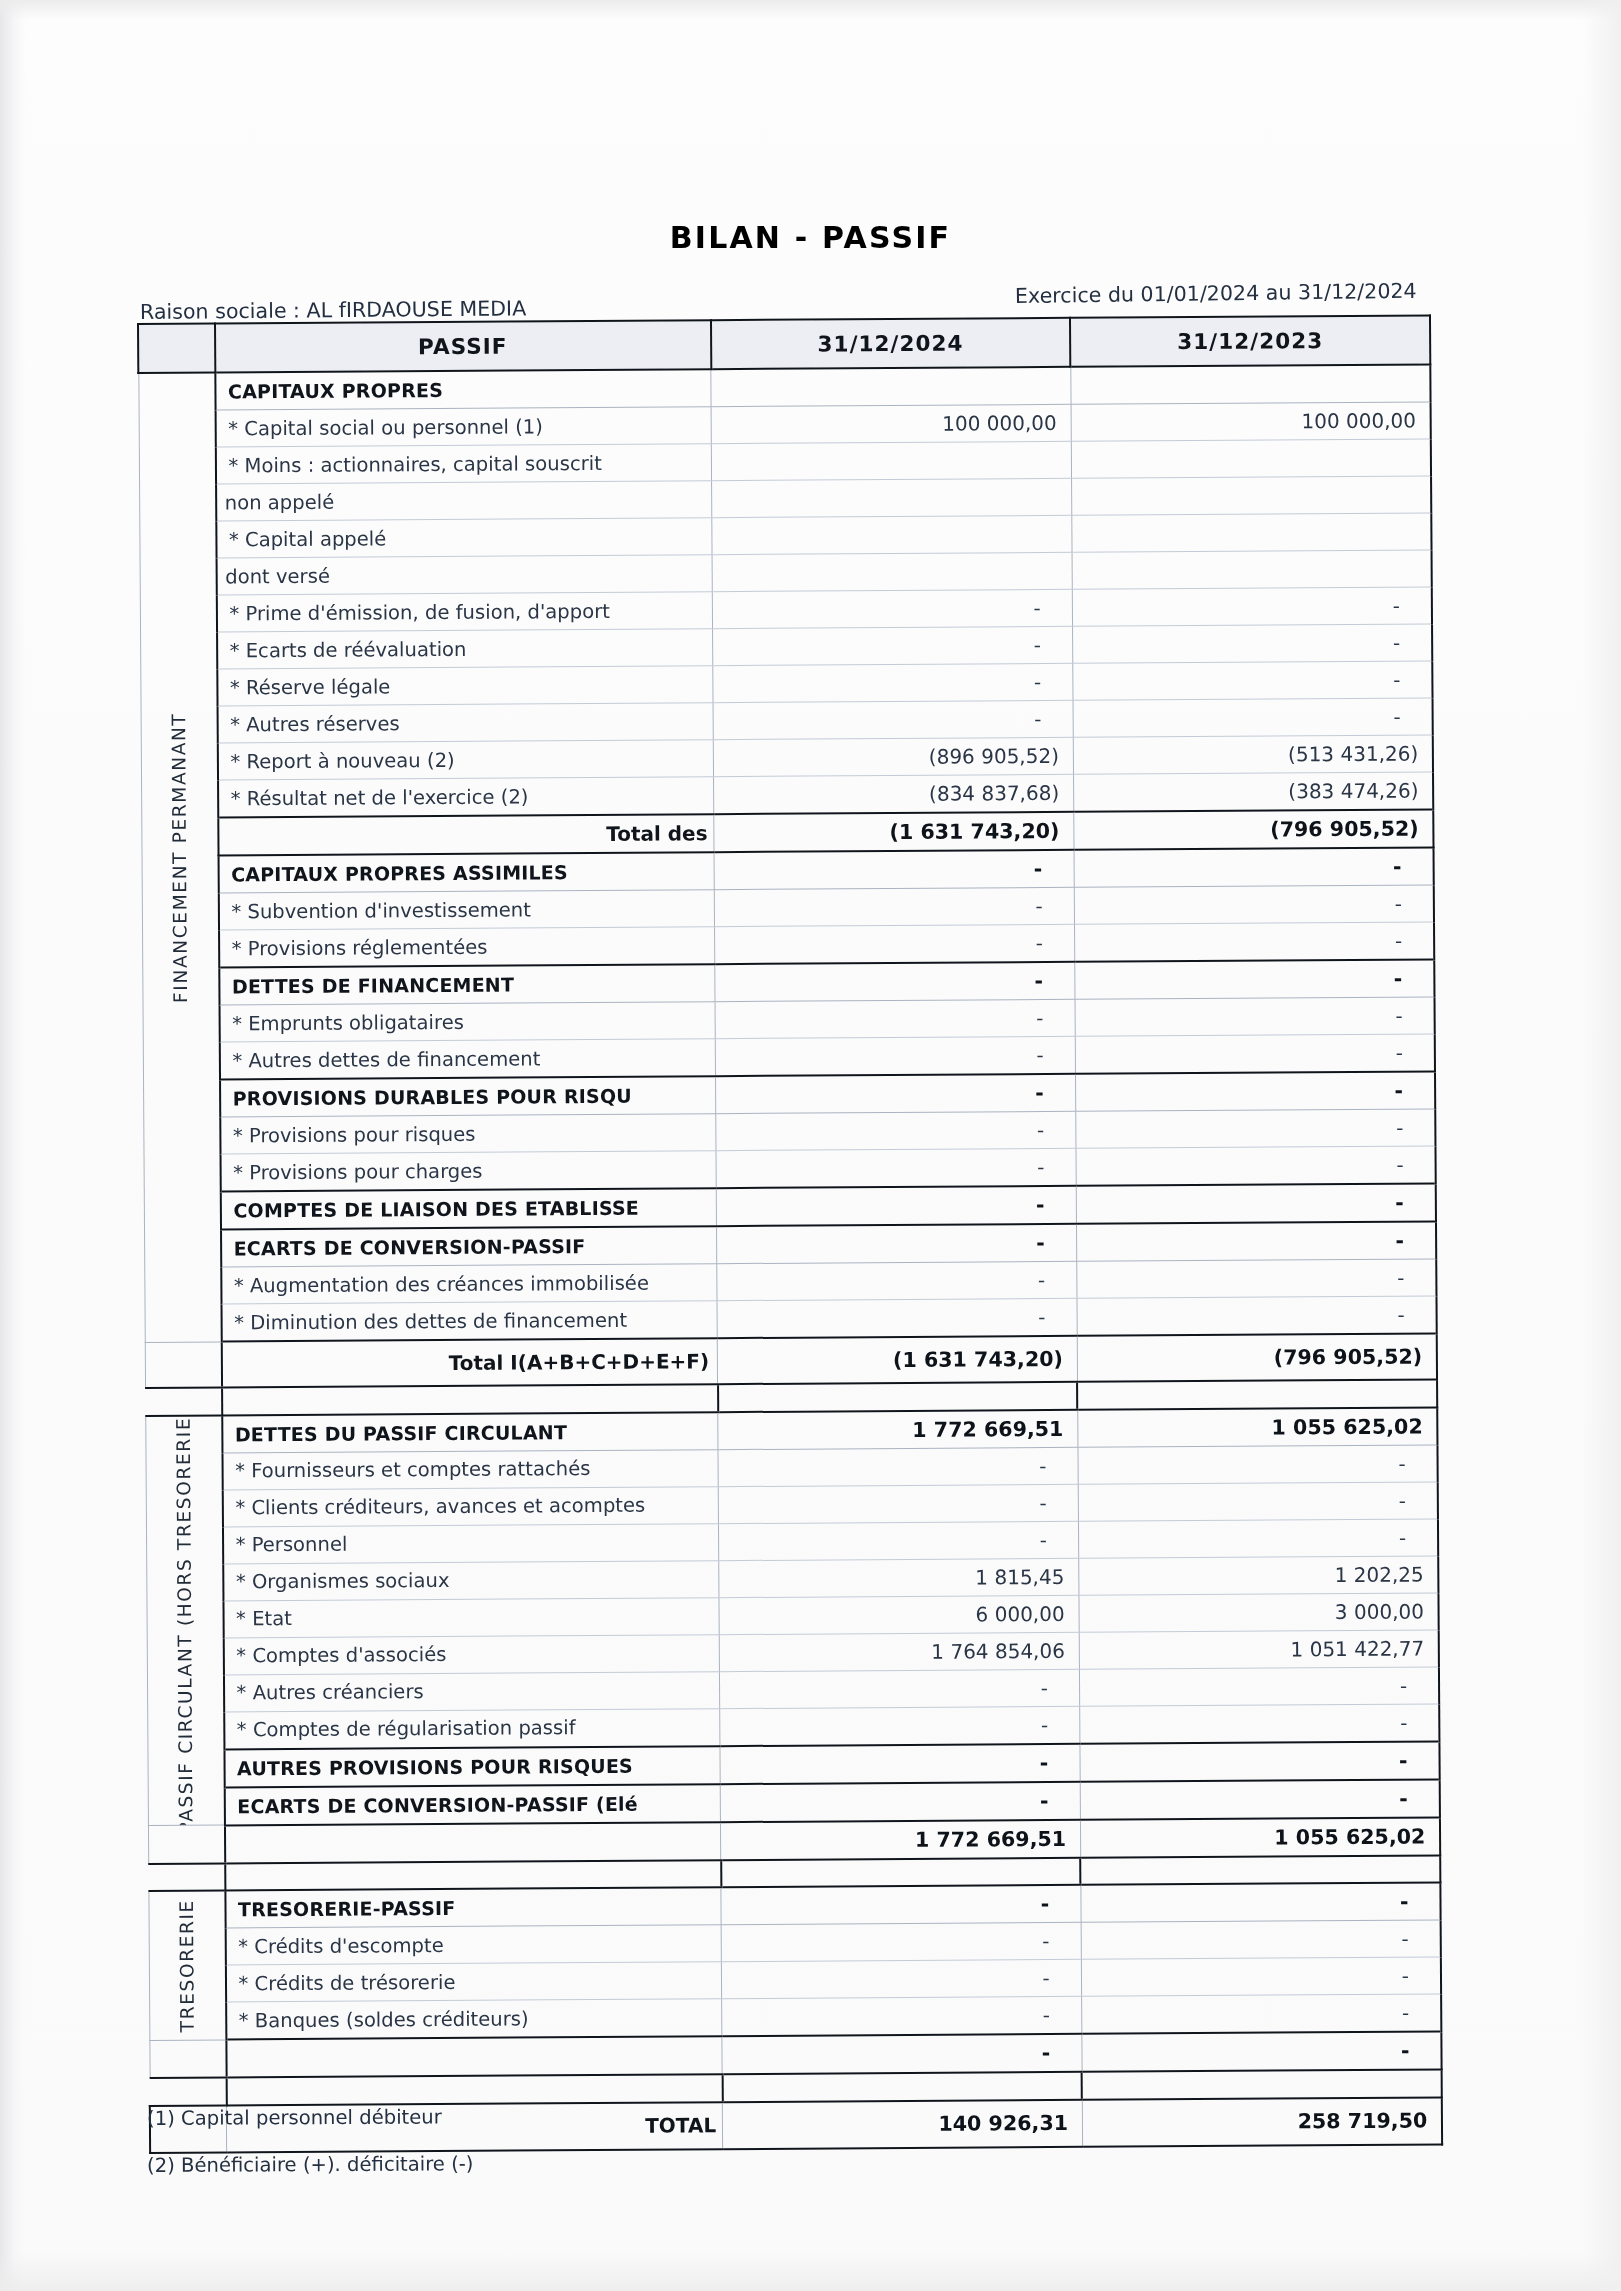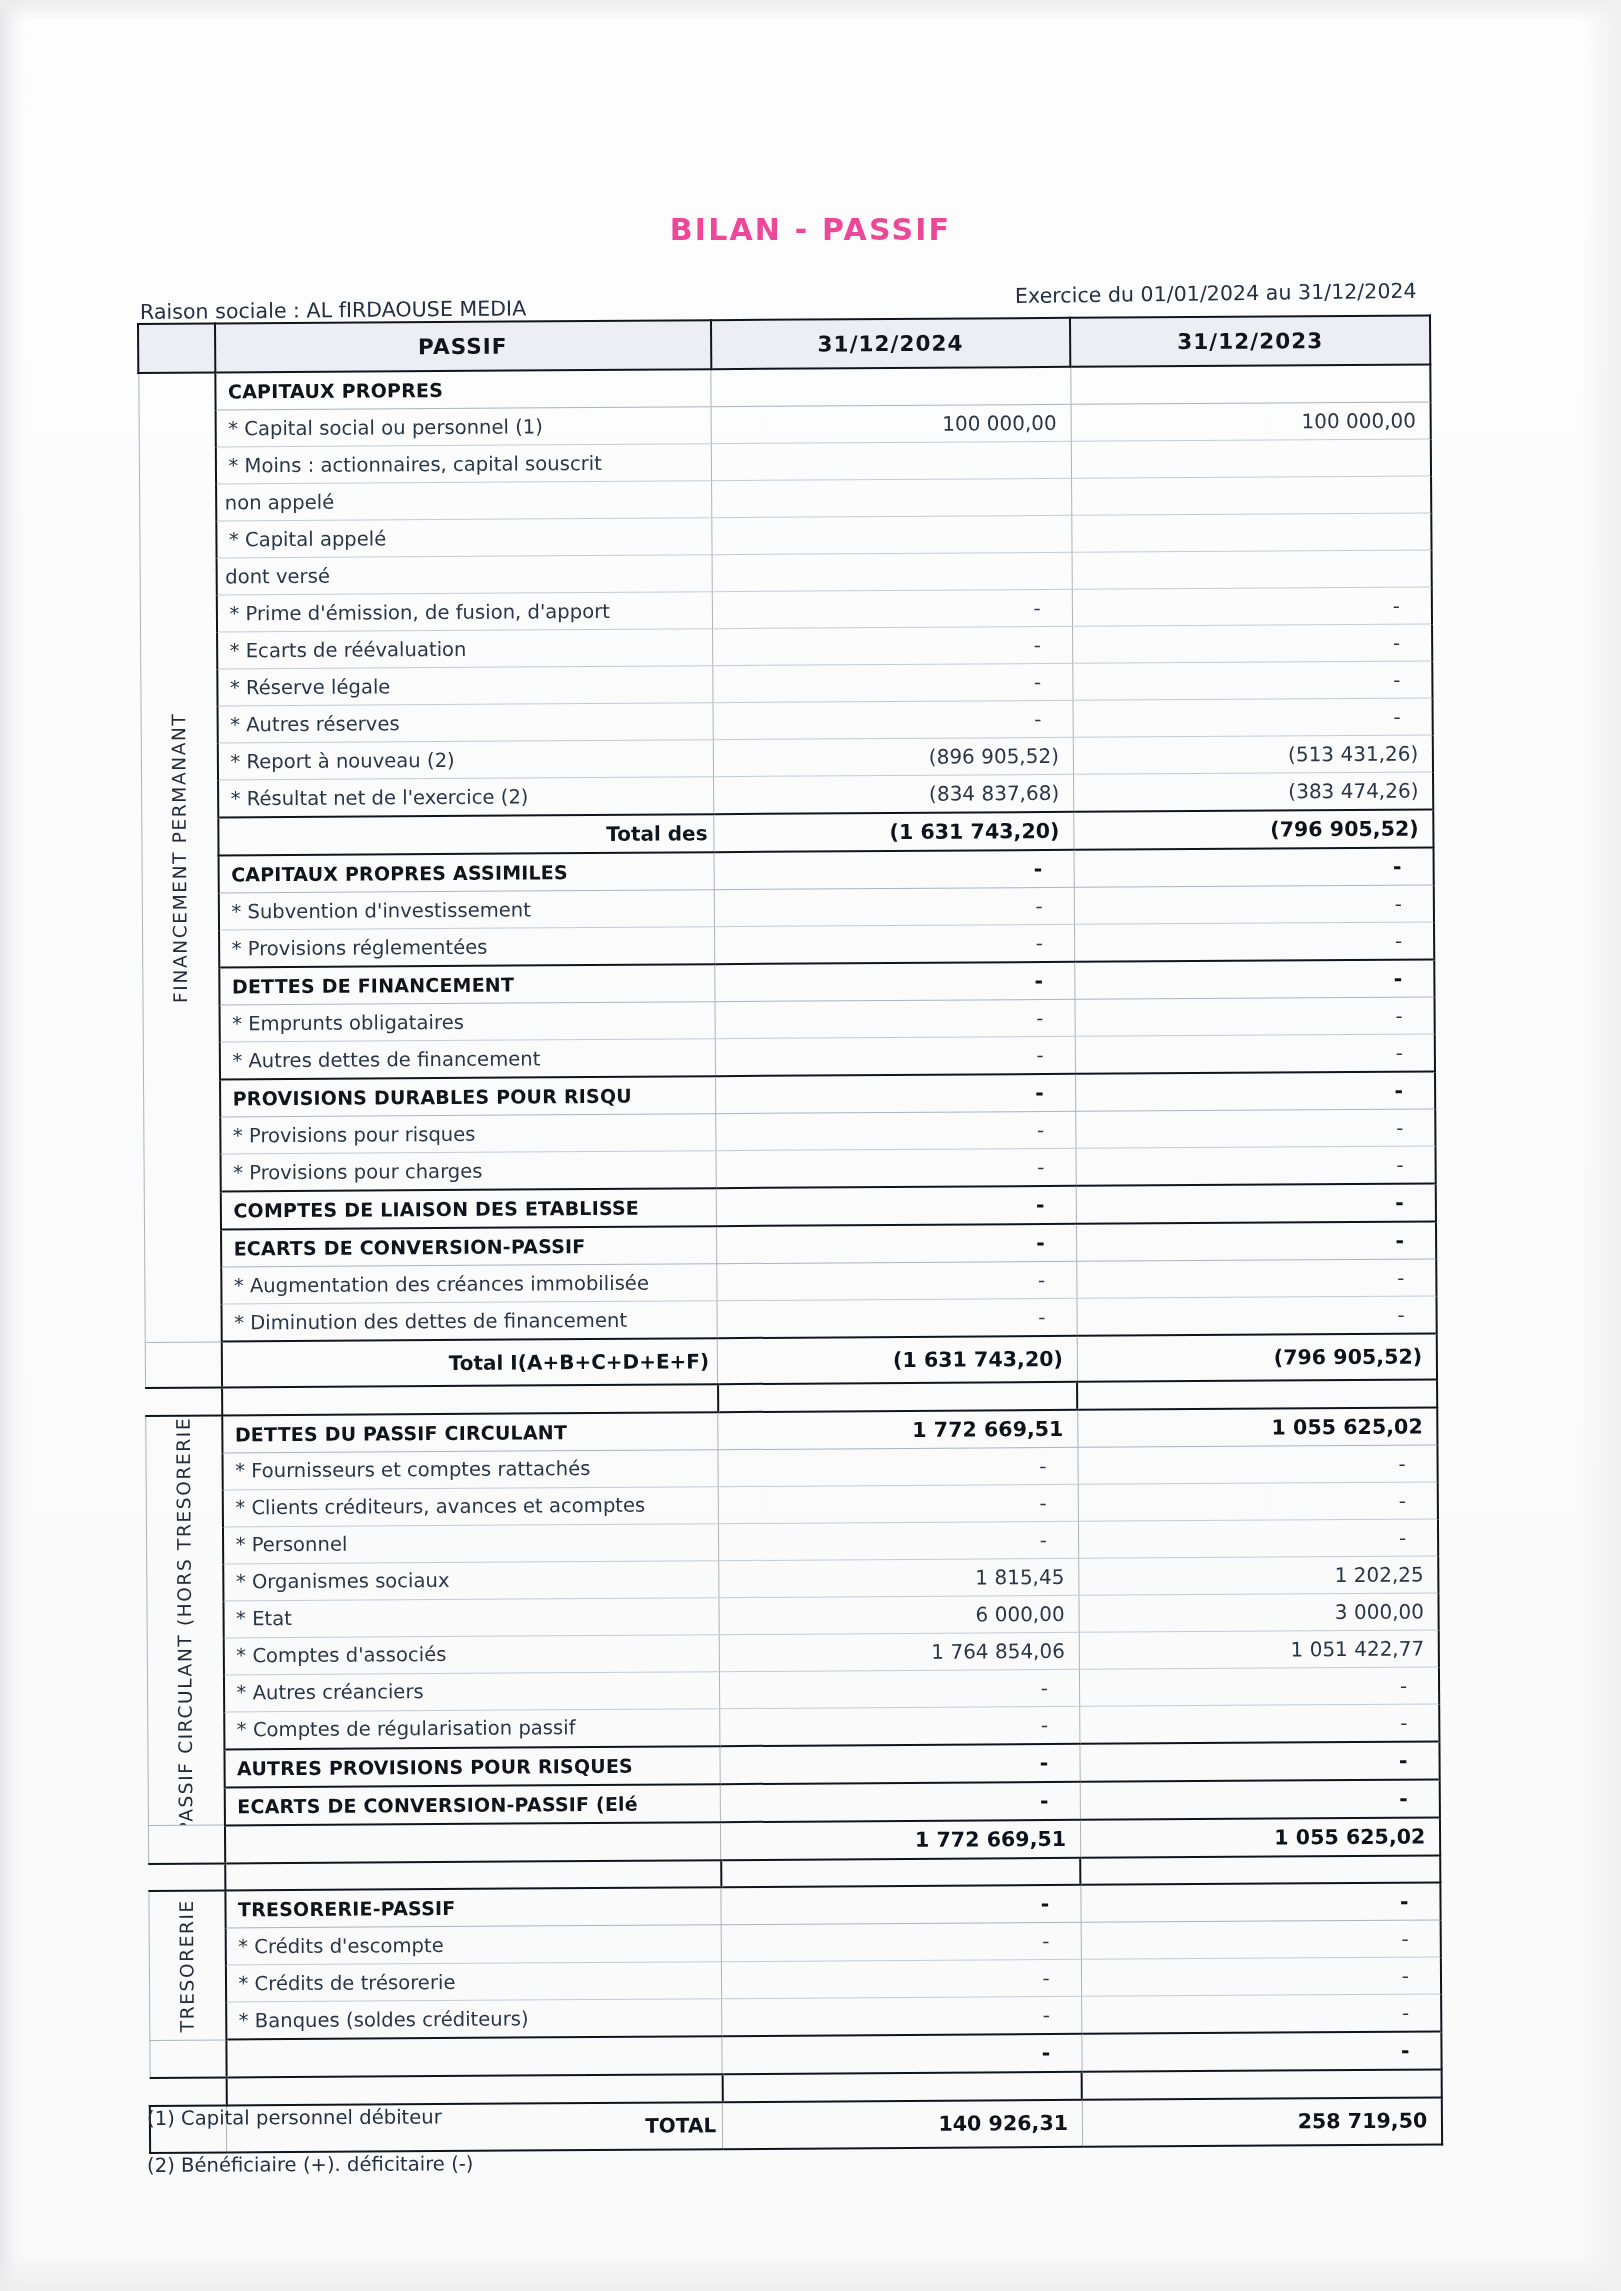--- a/index.html
+++ b/index.html
@@ -23,23 +23,23 @@
     background:linear-gradient(180deg,#ececed 0%,rgba(255,255,255,0) 100%);}
   .scan-edge-b{position:absolute;left:0;bottom:0;width:100%;height:39px;
     background:linear-gradient(0deg,#ededee 0%,rgba(255,255,255,0) 100%);}
   .scan-edge-r{position:absolute;right:0;top:0;width:39px;height:100%;
     background:linear-gradient(270deg,#f0f0f1 0%,rgba(255,255,255,0) 100%);}
 
   .doc{position:absolute;left:0;top:0;width:1621px;height:2292px;}
 
   
   .title{
-    position:absolute;left:0;top:212px;width:1621px;text-align:center;
+    position:absolute;left:0;top:220px;width:1621px;text-align:center;
     font-size:30px;font-weight:bold;letter-spacing:2.2px;
-    color:#ec4899;
+    color:#000000;
   }
 
   
   .raison{
     position:absolute;left:140px;top:300px;
     font-size:20.6px;color:#243041;
     transform:rotate(-0.55deg);transform-origin:left center;
     white-space:nowrap;
   }
   .exercice{

